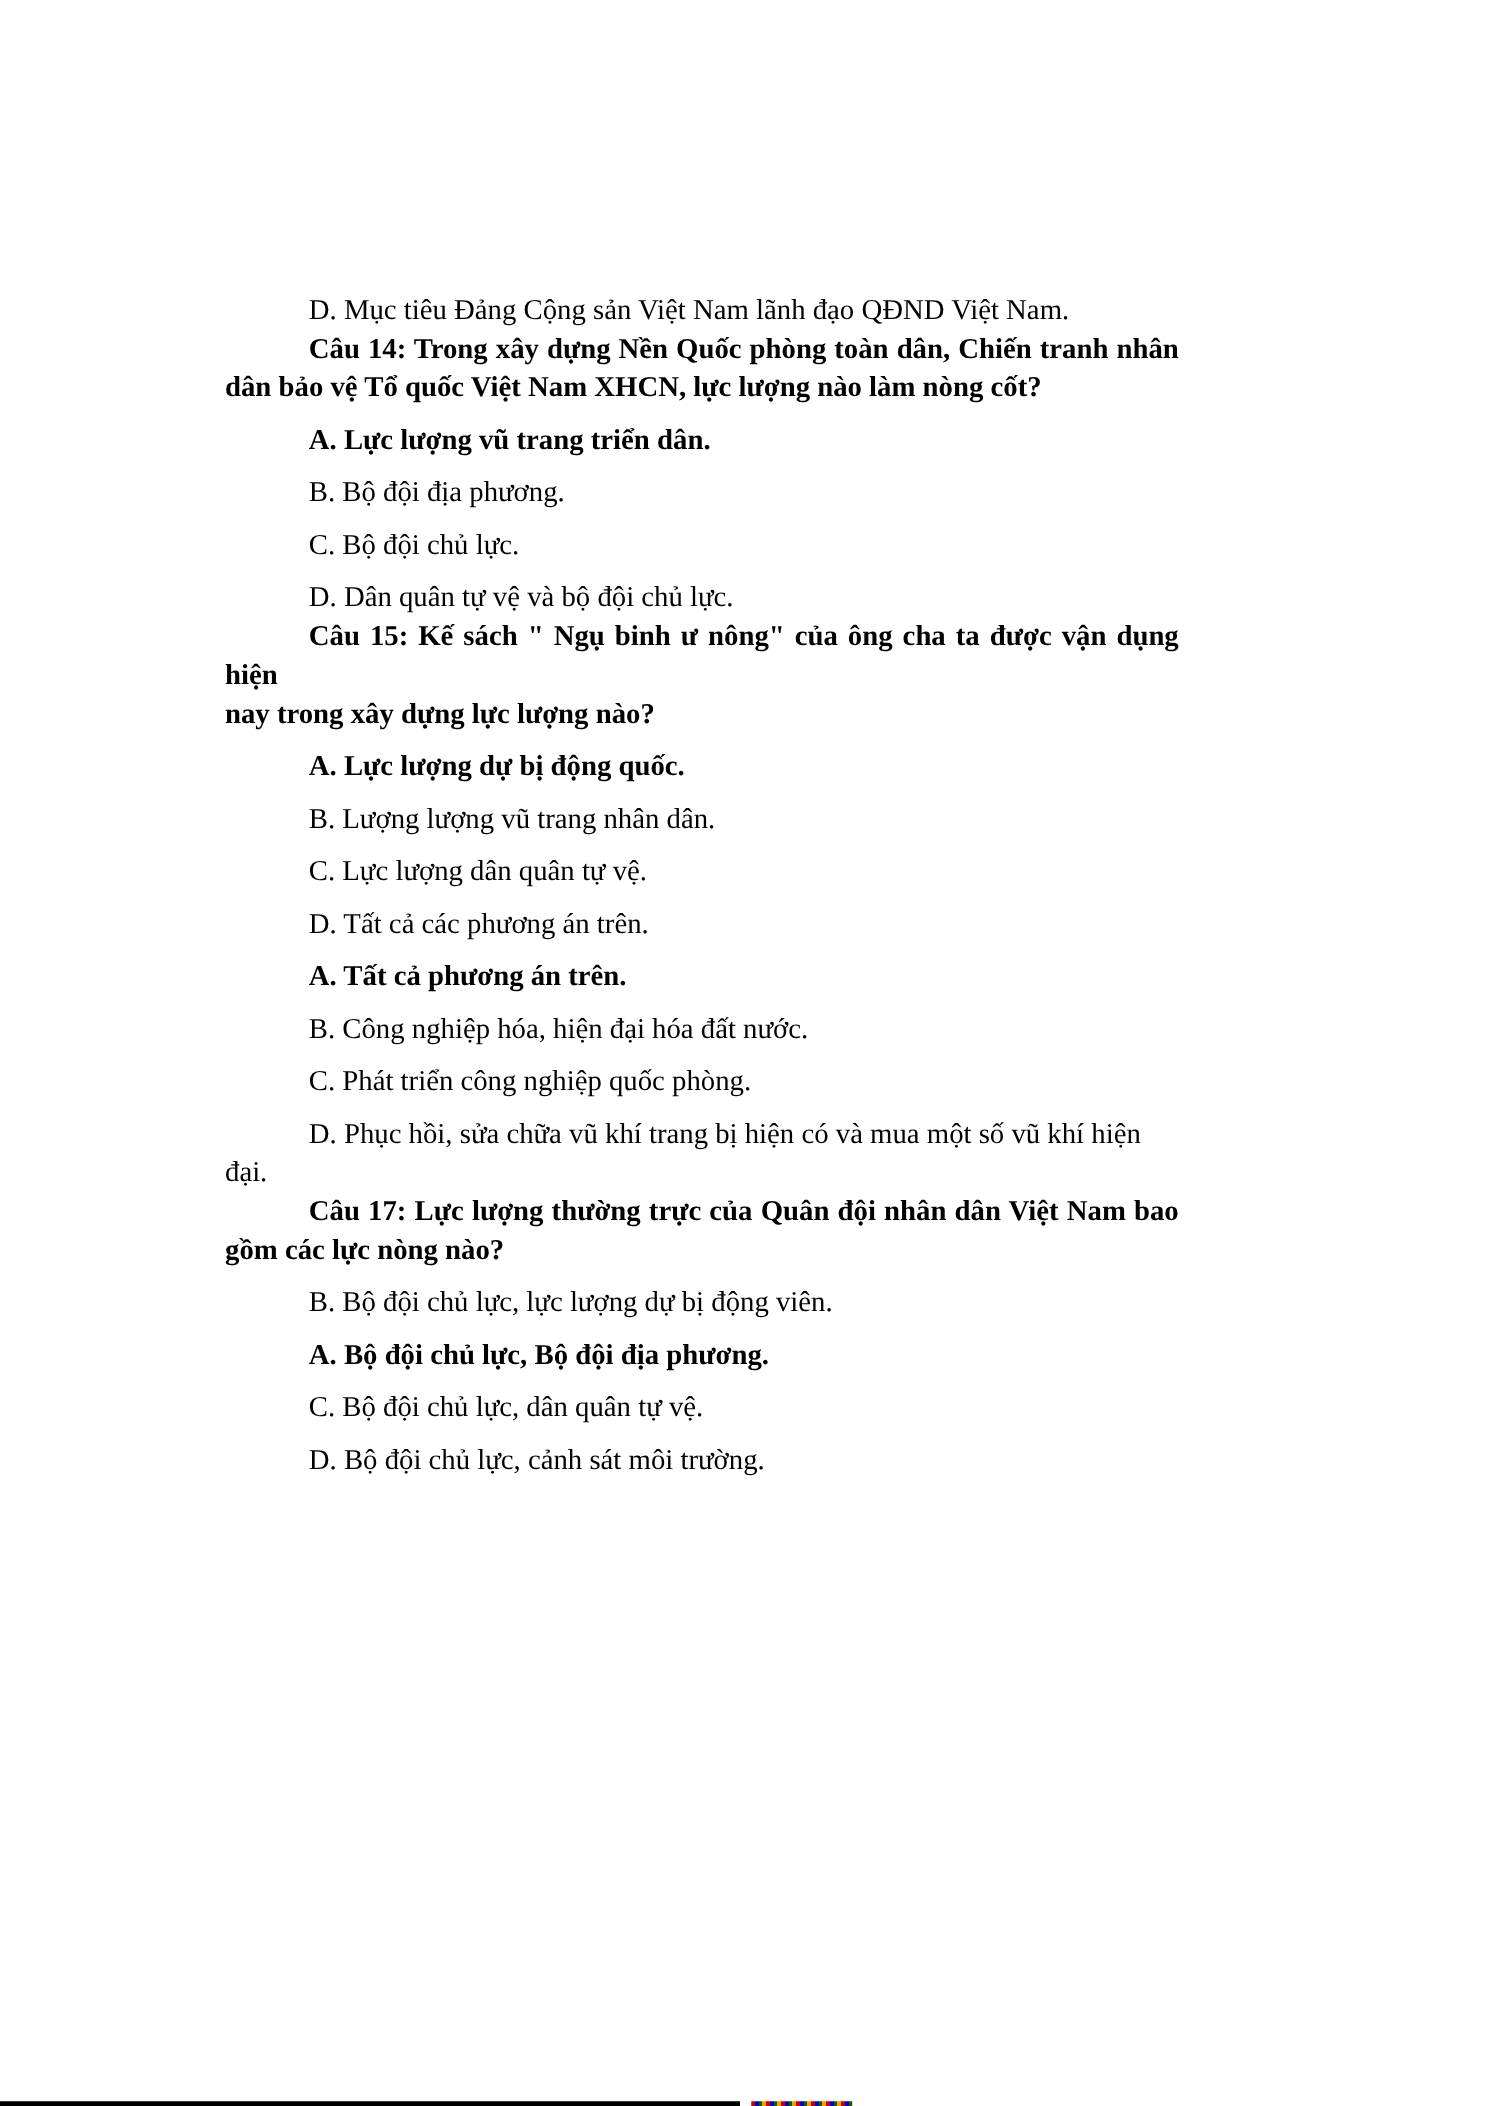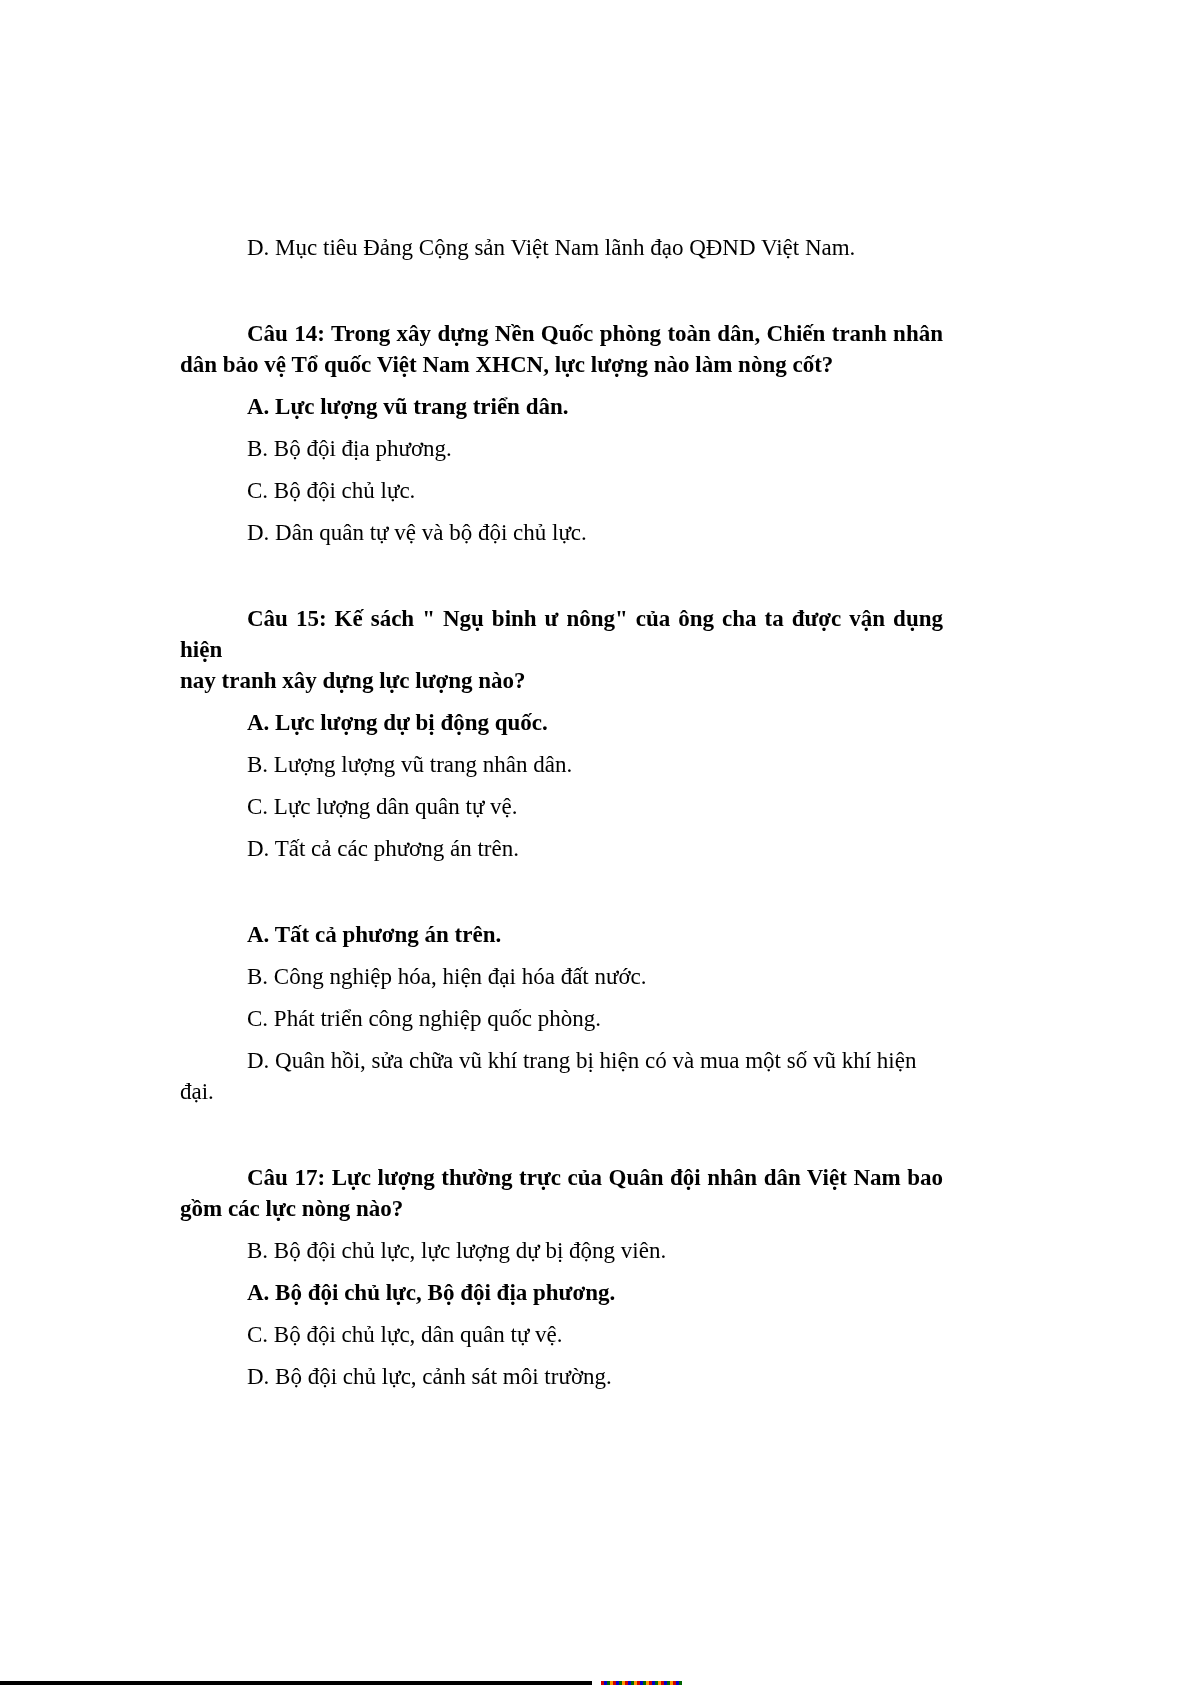--- a/index.html
+++ b/index.html
@@ -22,21 +22,20 @@
     width: 1107px;
     box-sizing: border-box;
     padding: 232px 164px 0 180px;
   }
   .line {
     font-size: 23px;
     line-height: 31px;
     text-indent: 67px;
   }
   .question {
-    margin-top: 55px;
   }
   .q-heading {
     font-weight: bold;
     margin-bottom: 4px;
   }
   .h-line {
     font-size: 23px;
     line-height: 31px;
     text-align: justify;
   }
@@ -95,33 +94,33 @@
     </div>
     <div class="option answer">A. Lực lượng vũ trang triển dân.</div>
     <div class="option">B. Bộ đội địa phương.</div>
     <div class="option">C. Bộ đội chủ lực.</div>
     <div class="option">D. Dân quân tự vệ và bộ đội chủ lực.</div>
   </section>
 
   <section class="question">
     <div class="q-heading">
       <div class="h-line h-first">Câu 15: Kế sách " Ngụ binh ư nông" của ông cha ta được vận dụng hiện</div>
-      <div class="h-line">nay tranh xây dựng lực lượng nào?</div>
+      <div class="h-line">nay trong xây dựng lực lượng nào?</div>
     </div>
     <div class="option answer">A. Lực lượng dự bị động quốc.</div>
     <div class="option">B. Lượng lượng vũ trang nhân dân.</div>
     <div class="option">C. Lực lượng dân quân tự vệ.</div>
     <div class="option">D. Tất cả các phương án trên.</div>
   </section>
 
   <section class="question">
     <div class="option answer">A. Tất cả phương án trên.</div>
     <div class="option">B. Công nghiệp hóa, hiện đại hóa đất nước.</div>
     <div class="option">C. Phát triển công nghiệp quốc phòng.</div>
-    <div class="option">D. Quân hồi, sửa chữa vũ khí trang bị hiện có và mua một số vũ khí hiện đại.</div>
+    <div class="option">D. Phục hồi, sửa chữa vũ khí trang bị hiện có và mua một số vũ khí hiện đại.</div>
   </section>
 
   <section class="question">
     <div class="q-heading">
       <div class="h-line h-first">Câu 17: Lực lượng thường trực của Quân đội nhân dân Việt Nam bao</div>
       <div class="h-line">gồm các lực nòng nào?</div>
     </div>
     <div class="option">B. Bộ đội chủ lực, lực lượng dự bị động viên.</div>
     <div class="option answer">A. Bộ đội chủ lực, Bộ đội địa phương.</div>
     <div class="option">C. Bộ đội chủ lực, dân quân tự vệ.</div>

